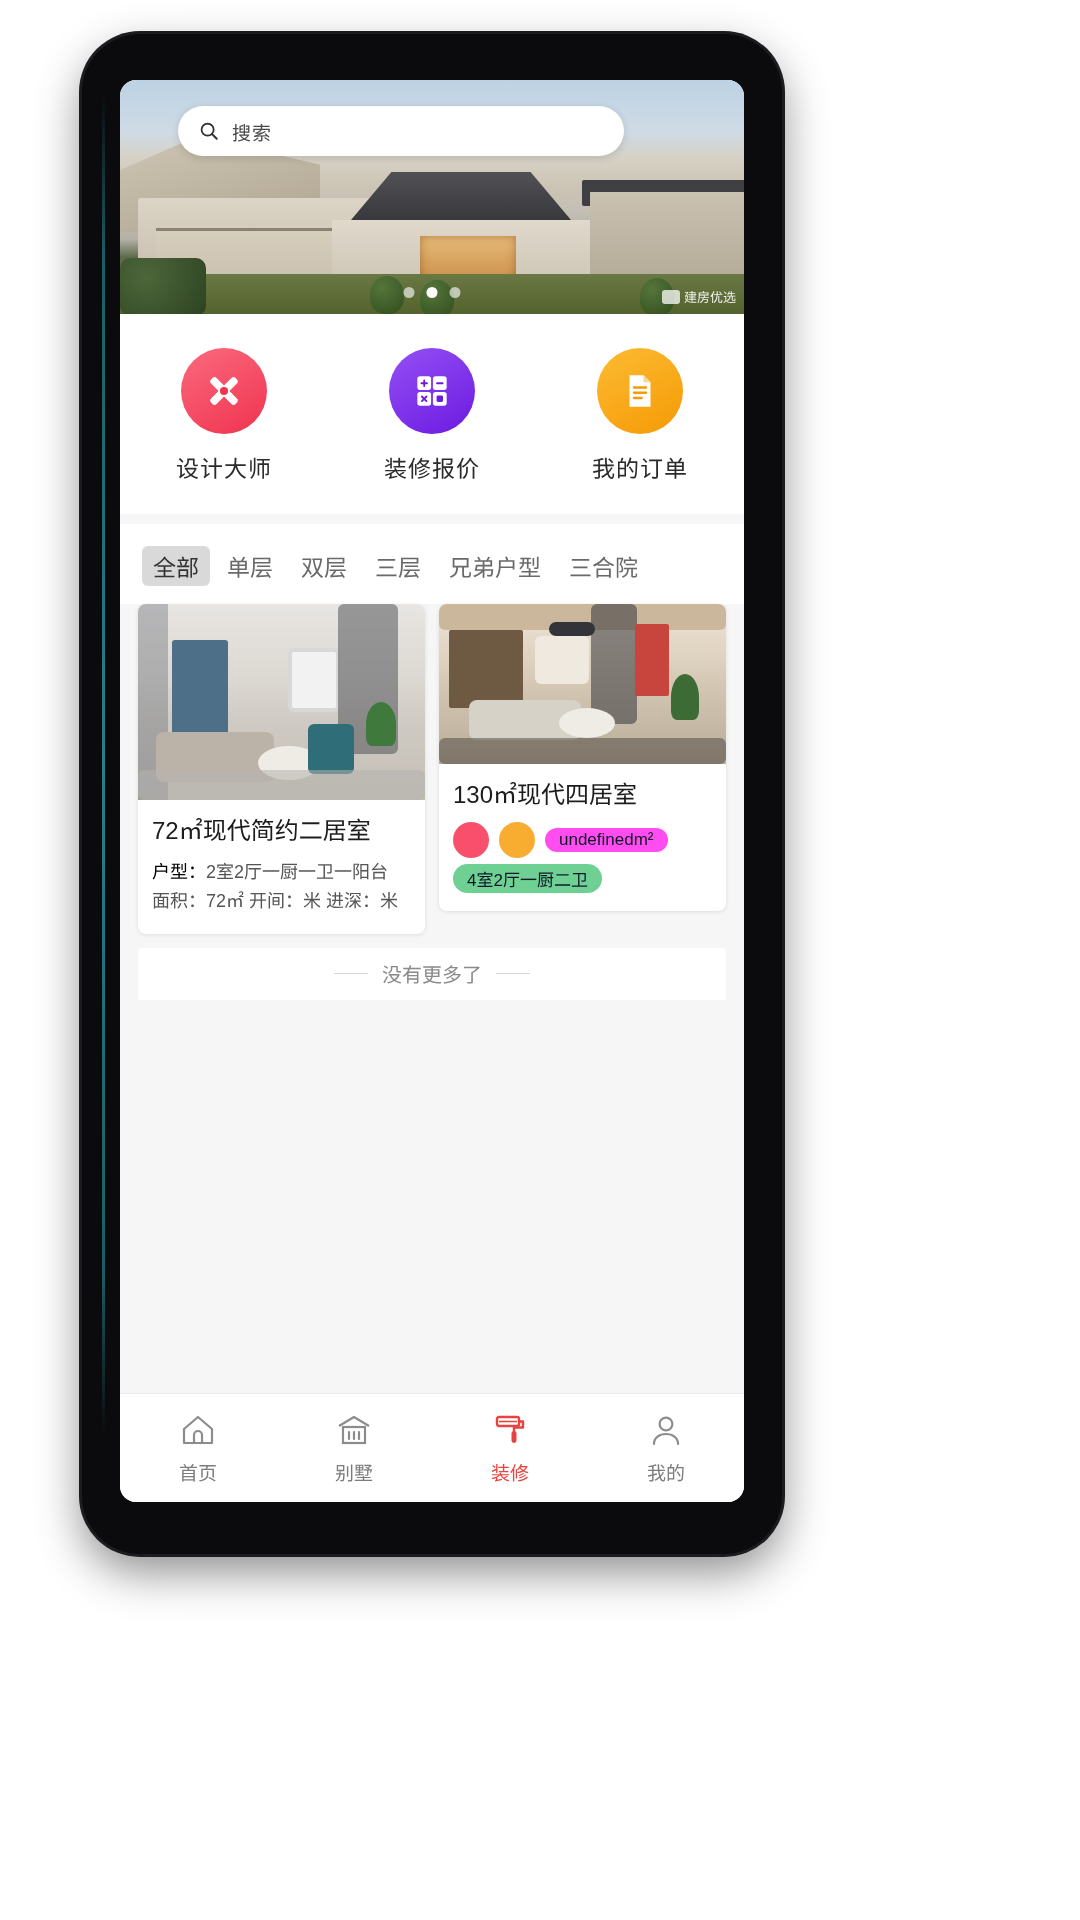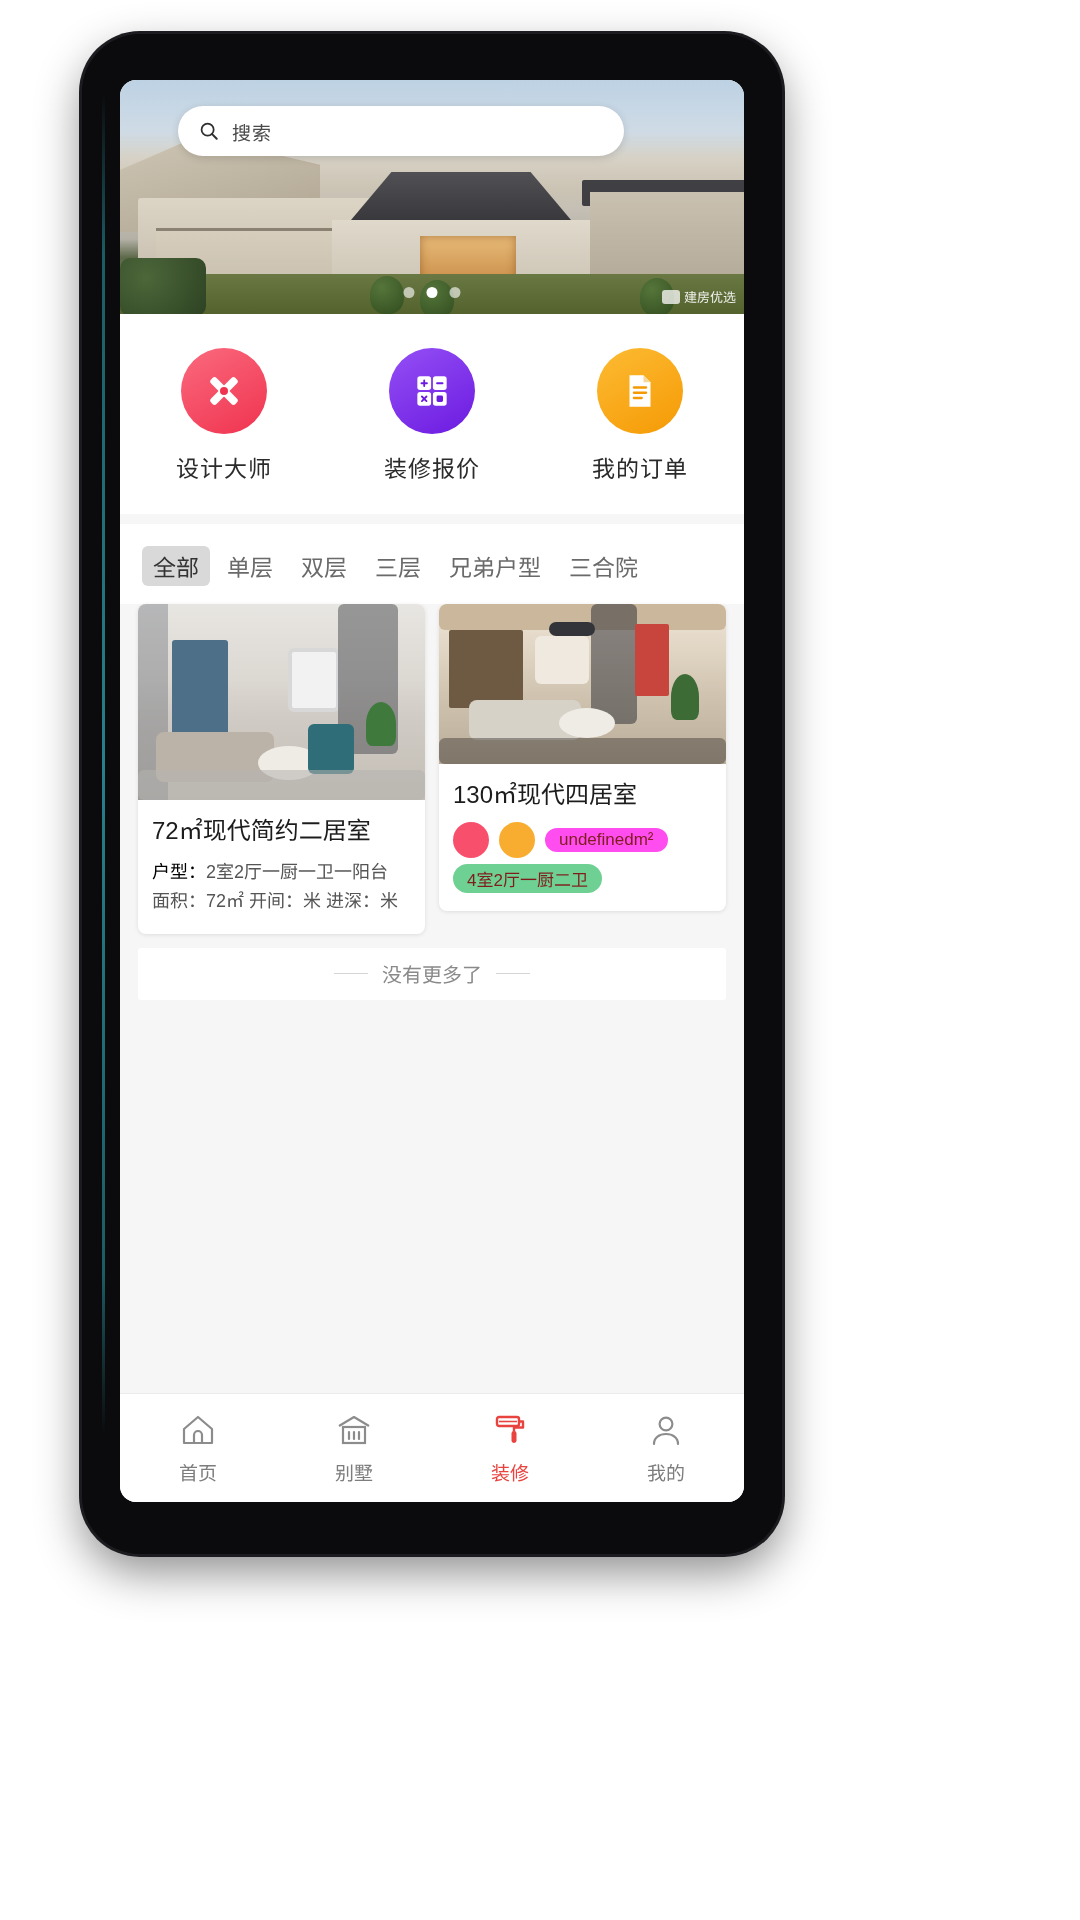--- a/index.html
+++ b/index.html
@@ -184,21 +184,21 @@
   .room-dark{position:absolute;background:rgba(60,60,66,.55);}
   .room-accent{position:absolute;border-radius:6px;}
   .card-body{padding:16px 14px 18px;}
   .card-title{font-size:24px;color:#1c1c1c;line-height:1.25;margin:0 0 12px;}
   .card-line{font-size:18px;color:#555555;line-height:1.6;}
   .card-line .k{color:#000000;}
 
   .chips{display:flex;flex-wrap:wrap;gap:10px;align-items:center;margin-top:6px;}
   .chip-dot{width:36px;height:36px;border-radius:50%;}
   .chip{
-    border-radius:16px;padding:2px 14px;color:#7f1d1d;font-size:17px;white-space:nowrap;
+    border-radius:16px;padding:2px 14px;color:#0f172a;font-size:17px;white-space:nowrap;
   }
 
   
   #no-more{
     margin:14px 18px 0;background:#ffffff;border-radius:3px;
     height:52px;display:flex;align-items:center;justify-content:center;gap:14px;
     color:#8a8a8a;font-size:20px;
   }
   #no-more .rule{width:34px;height:1px;background:#d5d5d5;display:block;}
 

